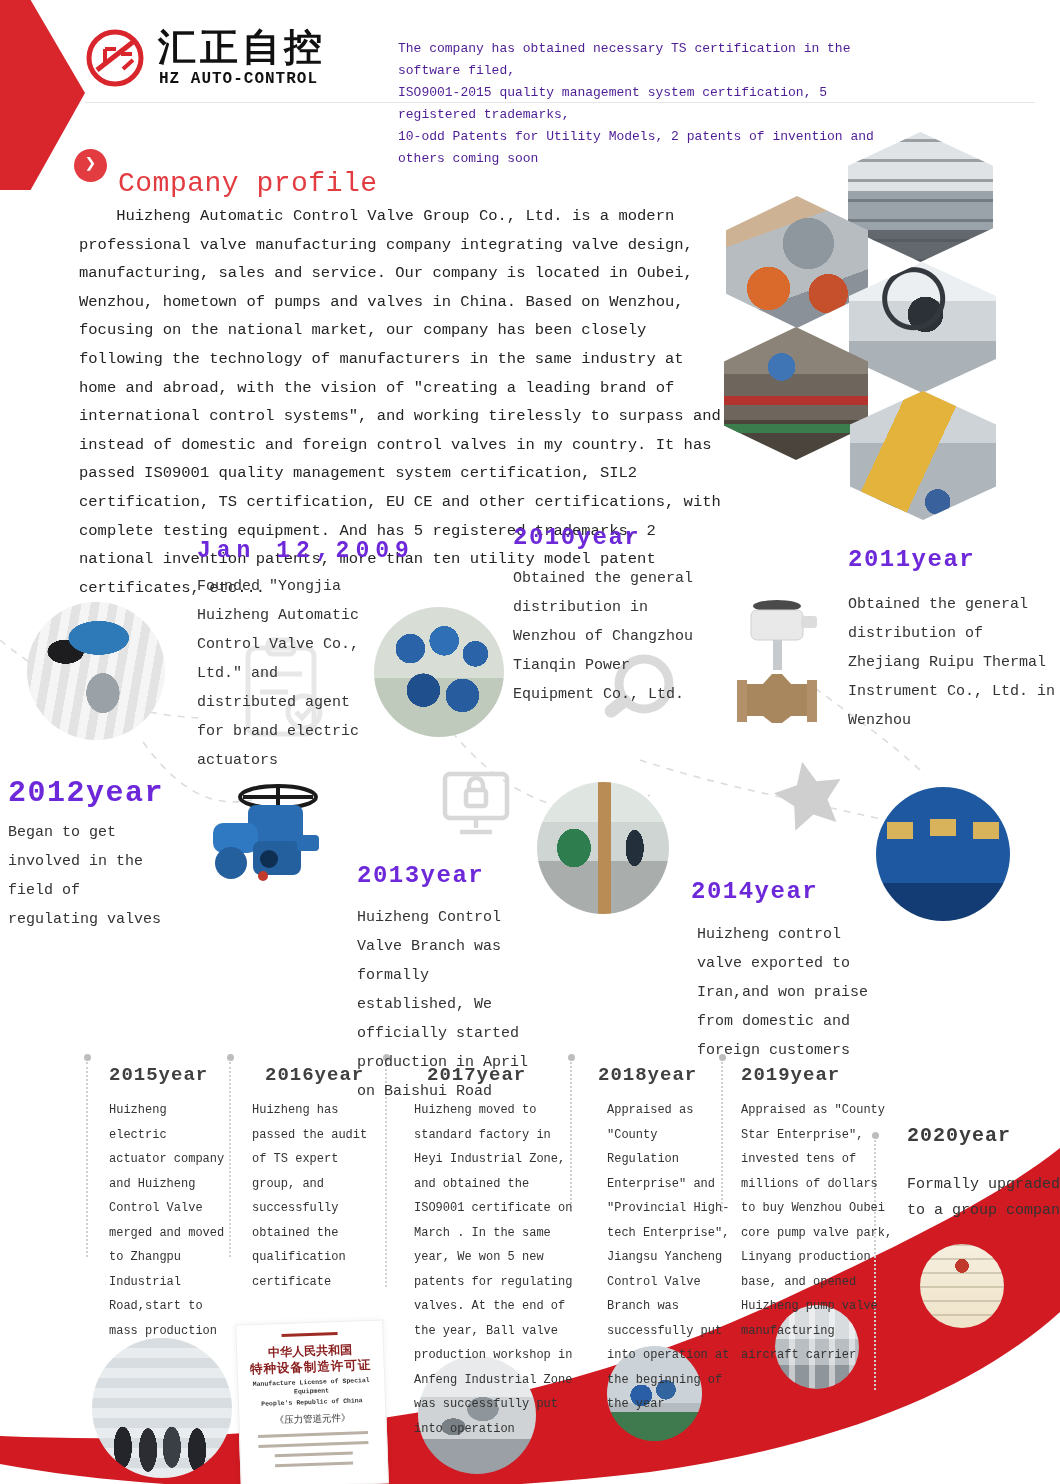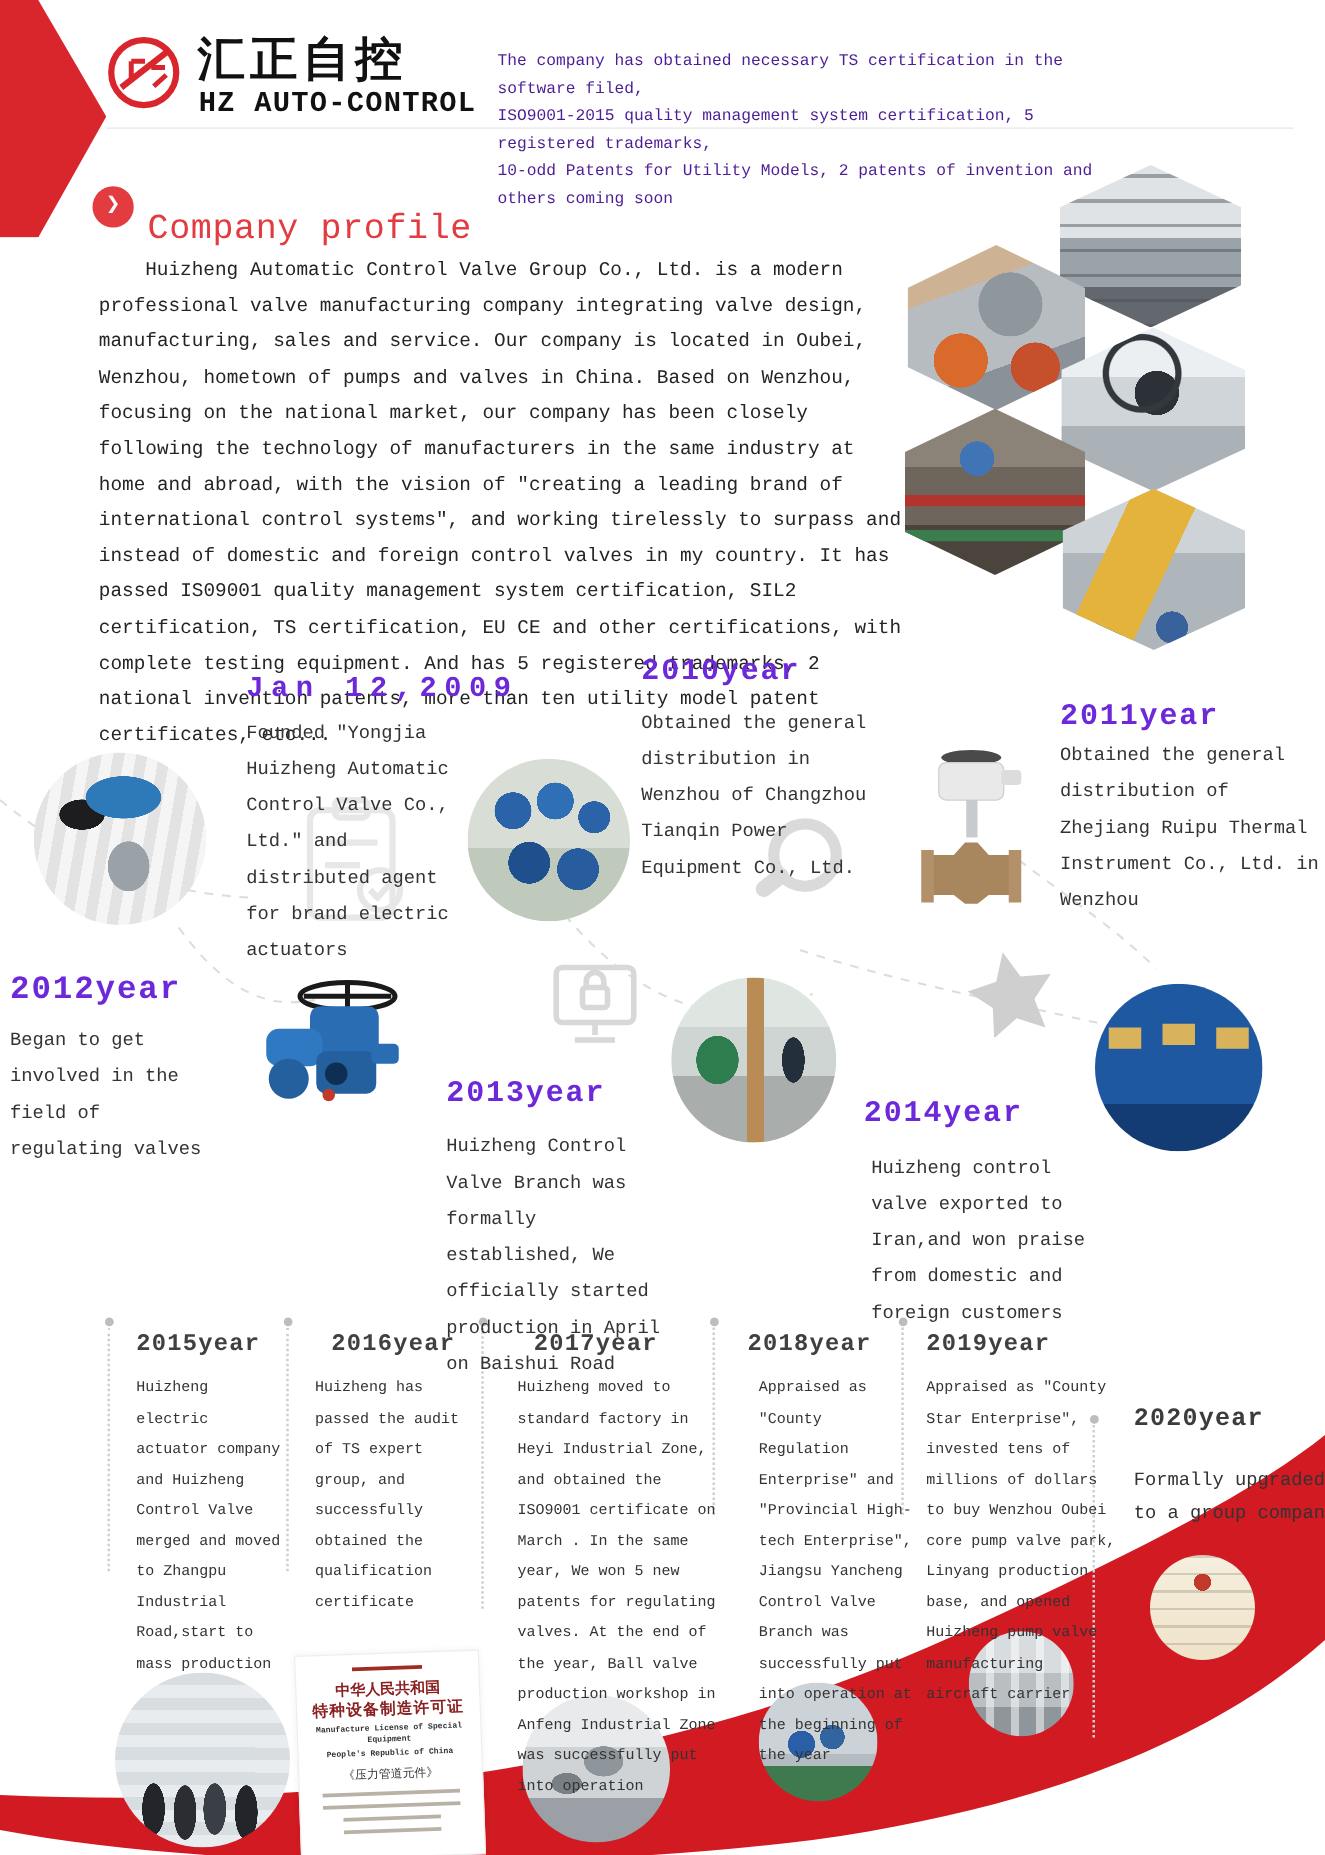--- a/index.html
+++ b/index.html
@@ -4,21 +4,21 @@
 <style>
   html,body{margin:0;padding:0;background:#fff;}
   .page{position:relative;width:1060px;height:1484px;margin:0 auto;background:#fff;overflow:hidden;
         font-family:Liberation Mono, monospace;color:#333;}
   .abs{position:absolute;}
   
   .flag{left:0;top:0;width:85px;height:190px;background:#d9262d;
         clip-path:polygon(0 0,36% 0,100% 49%,36% 100%,0 100%);z-index:5;}
   .hline{left:85px;top:102px;width:950px;height:1px;background:#e6e6e6;}
   .logo-cn{left:158px;top:22px;font-size:38px;font-weight:bold;color:#111;letter-spacing:4px;z-index:6;}
-  .logo-en{left:159px;top:70px;font-size:23px;font-weight:bold;color:#111;letter-spacing:1px;z-index:6;}
+  .logo-en{left:159px;top:70px;font-size:16px;font-weight:bold;color:#111;letter-spacing:1px;z-index:6;}
   .tagline{left:398px;top:38px;width:500px;font-size:13px;line-height:22px;color:#4c1d95;z-index:6;}
   
   .bullet{left:74px;top:149px;width:33px;height:33px;border-radius:50%;background:#e23b40;color:#fff;
           font-weight:bold;font-size:19px;text-align:center;line-height:31px;z-index:6;}
   .sec-title{left:118px;top:147px;font-size:28px;color:#e23b40;letter-spacing:.5px;z-index:6;margin-top:21px;}
   .para{left:79px;top:202px;width:642px;font-size:15.5px;line-height:28.6px;color:#242424;
         text-indent:2.4em;z-index:4;}
   
   .hex{clip-path:polygon(50% 0,100% 26%,100% 74%,50% 100%,0 74%,0 26%);z-index:3;}
   .hexA{left:848px;top:132px;width:145px;height:130px;
@@ -220,24 +220,24 @@
   </div>
   <div class="abs ph ph-2013"></div>
   <div class="abs ph ph-2014"></div>
 
   <div class="abs yr jan" style="left:197px;top:538px">Jan 12,2009</div>
   <div class="abs mst" style="left:197px;top:572px;width:172px">Founded "Yongjia Huizheng Automatic Control Valve Co., Ltd." and distributed agent for brand electric actuators</div>
 
   <div class="abs yr" style="left:513px;top:524px">2010year</div>
   <div class="abs mst" style="left:513px;top:564px;width:195px">Obtained the general distribution in Wenzhou of Changzhou Tianqin Power Equipment Co., Ltd.</div>
 
-  <div class="abs yr" style="left:848px;top:560px">2011year</div>
+  <div class="abs yr" style="left:848px;top:546px">2011year</div>
   <div class="abs mst" style="left:848px;top:590px;width:215px">Obtained the general distribution of Zhejiang Ruipu Thermal Instrument Co., Ltd. in Wenzhou</div>
 
-  <div class="abs yr" style="left:8px;top:776px;font-size:26px">2012year</div>
+  <div class="abs yr" style="left:8px;top:776px;font-size:30px">2012year</div>
   <div class="abs mst" style="left:8px;top:818px;width:170px">Began to get involved in the field of regulating valves</div>
 
   <div class="abs yr" style="left:357px;top:862px">2013year</div>
   <div class="abs mst" style="left:357px;top:903px;width:188px">Huizheng Control Valve Branch was formally established, We officially started production in April on Baishui Road</div>
 
   <div class="abs yr" style="left:691px;top:878px">2014year</div>
   <div class="abs mst" style="left:697px;top:920px;width:185px">Huizheng control valve exported to Iran,and won praise from domestic and foreign customers</div>
 
   <div class="abs vline" style="left:86px;top:1062px;height:195px"></div>
   <div class="abs vline" style="left:229px;top:1062px;height:195px"></div>

